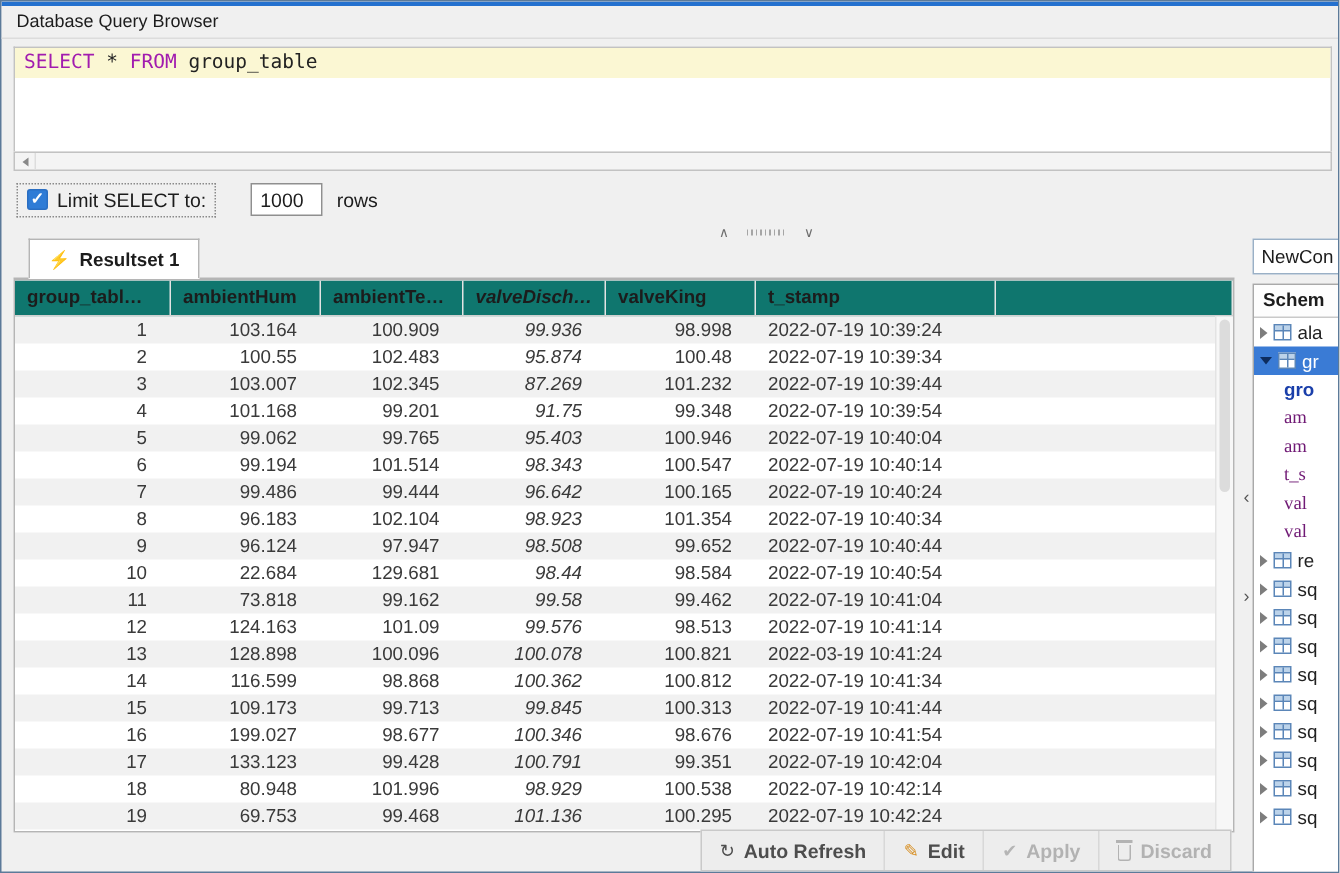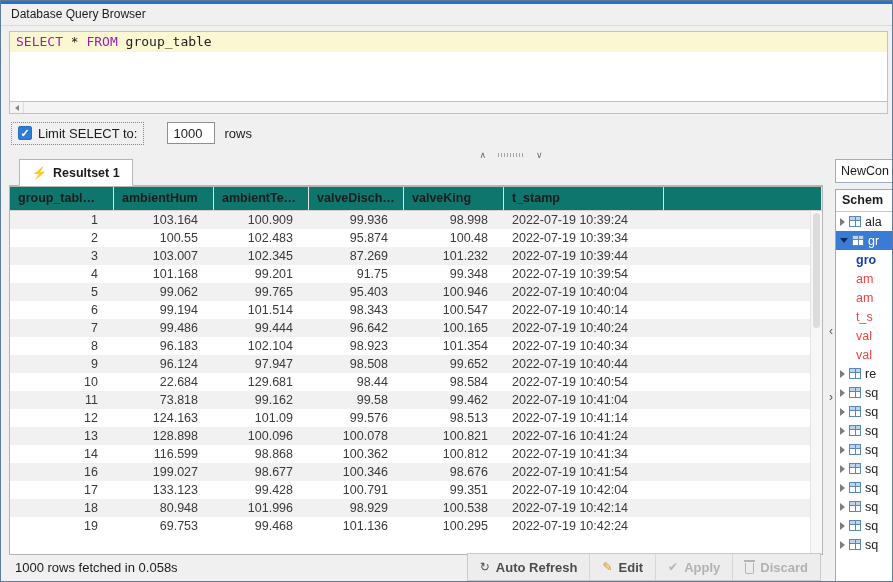--- a/index.html
+++ b/index.html
@@ -56,21 +56,21 @@
 
   
   .grid { position:absolute; left:8px; top:185px; width:814px; height:369px; background:#fff;
           border:1px solid #b5b5b5; overflow:hidden; }
   .ghead { display:flex; height:24px; background:#0f766e; border-bottom:1px solid #d0d0d0;
            font-weight:bold; font-size:12.5px; color:#1c1c1c; }
   .ghead .cell { padding:4px 8px; border-right:1px solid #e3e3e3; overflow:hidden; white-space:nowrap; }
   .gbody .row { display:flex; height:18px; font-size:12.5px; color:#3a3a3a; align-items:center; }
   .gbody .row:nth-child(odd) { background:#f1f1f1; }
   .gbody .cell { overflow:hidden; white-space:nowrap; }
-  .c0{width:104px;} .c1{width:100px;} .c2{width:95px;} .c3{width:95px;} .c4{width:100px;}
+  .c0{width:104px;} .c1{width:100px;} .c2{width:95px;} .c3{width:95px;font-style:italic;} .c4{width:100px;}
   .c5{width:160px;} .c6{flex:1;}
   .gbody .num { text-align:right; padding-right:16px; }
   .gbody .ts  { padding-left:8px; }
   .vscroll { position:absolute; right:0; top:24px; bottom:0; width:12px; background:#f7f7f7;
              border-left:1px solid #e3e3e3; }
   .vthumb { position:absolute; left:2px; right:2px; top:2px; height:115px; background:#dcdcdc;
             border-radius:4px; }
 
   
   .status-text { position:absolute; left:14px; top:559px; font-size:13px; color:#1c1c1c; }
@@ -112,21 +112,21 @@
   .expander.open { border-left:4px solid transparent; border-right:4px solid transparent;
                    border-top:5px solid #23406e; border-bottom:none; }
   .titem.selected .expander.open { border-top-color:#0d2c5e; }
   .table-ico { width:12px; height:11px; border:1px solid #5b86b8; flex:none;
                background:
                  linear-gradient(#5b86b8,#5b86b8) no-repeat center/1px 100%,
                  linear-gradient(#5b86b8,#5b86b8) no-repeat 0 3px/100% 1px,
                  linear-gradient(#bcd3ea,#bcd3ea) no-repeat 0 0/100% 3px,
                  #fff; }
   .tlabel.pk { color:#1a3faa; font-weight:bold; }
-  .tlabel.col { color:#ef4444; }
+  .tlabel.col { color:#701a75;font-family:Liberation Serif, serif; }
 </style>
 </head>
 <body>
 
 <div class="window">
   <div class="top-accent"></div>
   <div class="titlebar">Database Query Browser</div>
 
   <div class="editor">
     <div class="cur-line"><span class="kw">SELECT</span><span> * </span><span class="kw">FROM</span><span> group_table</span></div>
@@ -278,33 +278,42 @@
           <div class="cell c4 num">98.513</div>
           <div class="cell c5 ts">2022-07-19 10:41:14</div>
           <div class="cell c6"></div>
         </div>
         <div class="row">
           <div class="cell c0 num">13</div>
           <div class="cell c1 num">128.898</div>
           <div class="cell c2 num">100.096</div>
           <div class="cell c3 num">100.078</div>
           <div class="cell c4 num">100.821</div>
-          <div class="cell c5 ts">2022-07-16 10:41:24</div>
+          <div class="cell c5 ts">2022-03-19 10:41:24</div>
           <div class="cell c6"></div>
         </div>
         <div class="row">
           <div class="cell c0 num">14</div>
           <div class="cell c1 num">116.599</div>
           <div class="cell c2 num">98.868</div>
           <div class="cell c3 num">100.362</div>
           <div class="cell c4 num">100.812</div>
           <div class="cell c5 ts">2022-07-19 10:41:34</div>
           <div class="cell c6"></div>
         </div>
         <div class="row">
+          <div class="cell c0 num">15</div>
+          <div class="cell c1 num">109.173</div>
+          <div class="cell c2 num">99.713</div>
+          <div class="cell c3 num">99.845</div>
+          <div class="cell c4 num">100.313</div>
+          <div class="cell c5 ts">2022-07-19 10:41:44</div>
+          <div class="cell c6"></div>
+        </div>
+        <div class="row">
           <div class="cell c0 num">16</div>
           <div class="cell c1 num">199.027</div>
           <div class="cell c2 num">98.677</div>
           <div class="cell c3 num">100.346</div>
           <div class="cell c4 num">98.676</div>
           <div class="cell c5 ts">2022-07-19 10:41:54</div>
           <div class="cell c6"></div>
         </div>
         <div class="row">
           <div class="cell c0 num">17</div>
@@ -332,21 +341,20 @@
           <div class="cell c4 num">100.295</div>
           <div class="cell c5 ts">2022-07-19 10:42:24</div>
           <div class="cell c6"></div>
         </div>
       </div>
     <div class="vscroll">
       <div class="vthumb"></div>
     </div>
   </div>
 
-  <div class="status-text">1000 rows fetched in 0.058s</div>
   <div class="action-bar">
       <div class="btn">
         <span class="ico refresh-icon">↻</span>
         <span>Auto Refresh</span>
       </div>
       <div class="btn">
         <span class="ico pencil-icon">✎</span>
         <span>Edit</span>
       </div>
       <div class="btn disabled">

